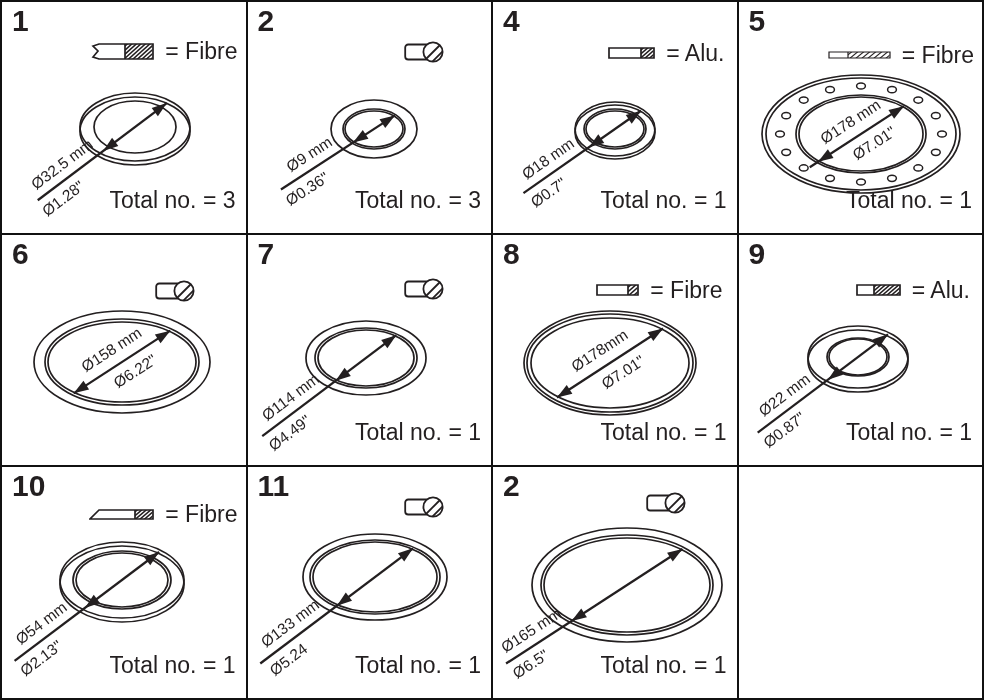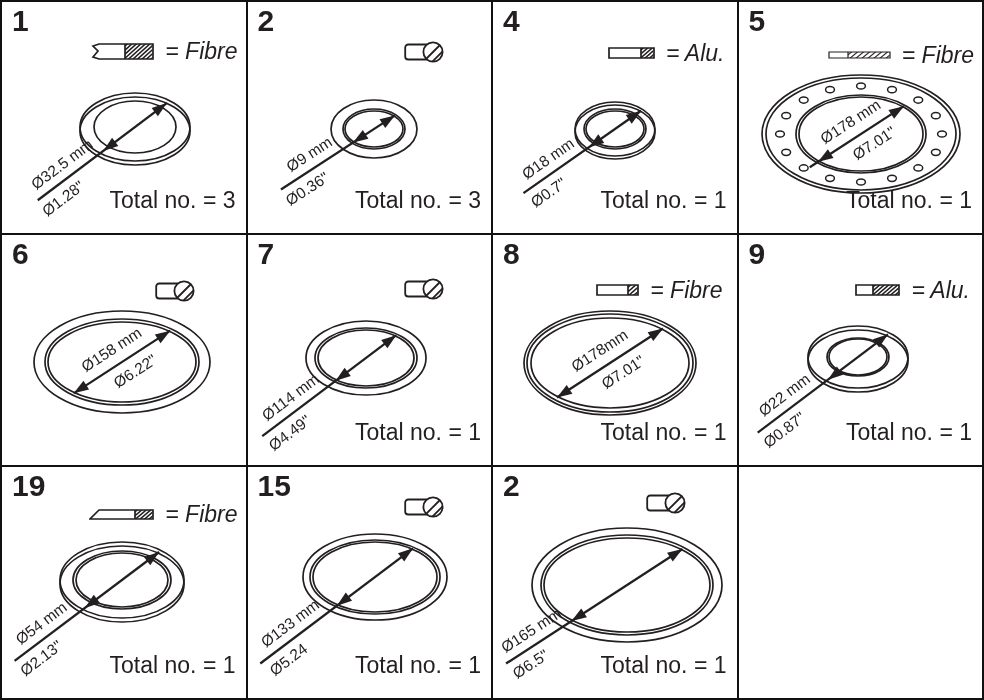--- a/index.html
+++ b/index.html
@@ -6,21 +6,21 @@
   .figure{
     width:984px;height:700px;box-sizing:border-box;
     border:2px solid #111;background:#111;
     display:grid;grid-template-columns:repeat(4,1fr);grid-template-rows:repeat(3,1fr);
     gap:2px;
     font-family:"Liberation Sans",sans-serif;color:#231f20;
   }
   .cell{position:relative;background:#fff;overflow:hidden;}
   .num{position:absolute;top:4px;left:10px;font-size:30px;font-weight:700;line-height:1;}
   .mat{position:absolute;display:flex;align-items:center;gap:10px;z-index:2;}
-  .mat-label{font-size:23px;white-space:nowrap;font-style:italic;}
+  .mat-label{font-size:23px;white-space:nowrap;}
   .mat-icon{display:flex;align-items:center;}
   .drawing{position:absolute;inset:0;z-index:1;}
   .drawing svg{position:absolute;left:0;top:0;}
   .total{position:absolute;right:10px;bottom:19px;font-size:23px;white-space:nowrap;z-index:2;}
   .dimlabel{font-size:15.5px;}
 </style>
 </head>
 <body>
 
 <div class="figure">
@@ -343,21 +343,21 @@
           <line x1="18.694625898611093" y1="197.58552090117752" x2="149.02544921722713" y2="99.37420113620271" stroke="#231f20" stroke-width="2.3"></line>
           <polygon points="149.02544921722713,99.37420113620271 140.1753546869084,112.55433113572936 133.9164784461271,104.24852183123751" fill="#231f20"></polygon>
           <polygon points="88.97455078277287,144.62579886379729 97.82464531309161,131.44566886427063 104.0835215538729,139.75147816876247" fill="#231f20"></polygon>
           <text x="46.01099303971535" y="160.7233982518726" fill="#231f20" text-anchor="middle" dominant-baseline="middle" class="dimlabel" transform="rotate(-37 46.01099303971535 160.7233982518726)">Ø22 mm</text>
           <text x="45.994631715773885" y="195.79552582216806" fill="#231f20" text-anchor="middle" dominant-baseline="middle" class="dimlabel" transform="rotate(-37 45.994631715773885 195.79552582216806)">Ø0.87"</text>
         </svg>
       </div>
     <div class="total">Total no. = 1</div>
   </div>
   <div class="cell">
-    <div class="num">19</div>
+    <div class="num">10</div>
     <div class="mat" style="top: 34px; right: 8px;">
       <span class="mat-icon">
           <svg width="66" height="12" viewBox="0 0 66 12">
             <path d="M64,1 L10,1 L1,10 L64,10 Z" fill="none" stroke="#231f20" stroke-width="1.7"></path>
             <line x1="46" y1="1" x2="46" y2="10" stroke="#231f20" stroke-width="1.7"></line>
             <defs>
               <clipPath id="bc8">
                 <rect x="46" y="1" width="17.5" height="9"></rect>
               </clipPath>
             </defs>
@@ -384,21 +384,21 @@
           <line x1="12.591882654416722" y1="193.93782183968045" x2="157.12819246142152" y2="85.0219001976998" stroke="#231f20" stroke-width="2.3"></line>
           <polygon points="157.12819246142152,85.0219001976998 148.2780979311028,98.20203019722643 142.01922169032147,89.89622089273459" fill="#231f20"></polygon>
           <polygon points="82.8718075385785,140.9780998023002 91.72190206889724,127.79796980277354 97.98077830967853,136.10377910726538" fill="#231f20"></polygon>
           <text x="39.90824979552098" y="157.0756991903755" fill="#231f20" text-anchor="middle" dominant-baseline="middle" class="dimlabel" transform="rotate(-37 39.90824979552098 157.0756991903755)">Ø54 mm</text>
           <text x="39.89188847157951" y="192.14782676067097" fill="#231f20" text-anchor="middle" dominant-baseline="middle" class="dimlabel" transform="rotate(-37 39.89188847157951 192.14782676067097)">Ø2.13"</text>
         </svg>
       </div>
     <div class="total">Total no. = 1</div>
   </div>
   <div class="cell">
-    <div class="num">15</div>
+    <div class="num">11</div>
     <div class="mat" style="top: 28px; right: 36px;">
       <span class="mat-icon">
           <svg width="41" height="24" viewBox="0 0 41 24">
             <rect x="1.2" y="4.5" width="24" height="15" rx="3" fill="none" stroke="#231f20" stroke-width="1.8"></rect>
             <defs>
               <clipPath id="oc9">
                 <circle cx="29" cy="12" r="9.6"></circle>
               </clipPath>
             </defs>
             <circle cx="29" cy="12" r="9.6" fill="#fff" stroke="#231f20" stroke-width="1.8"></circle>

